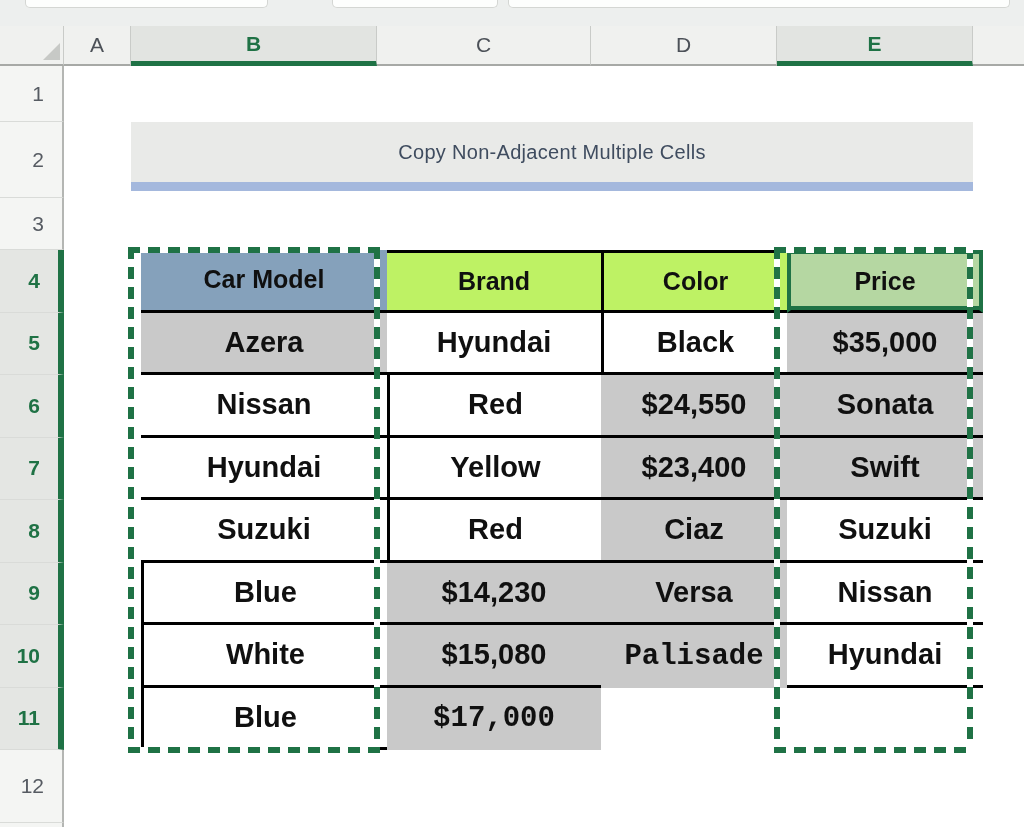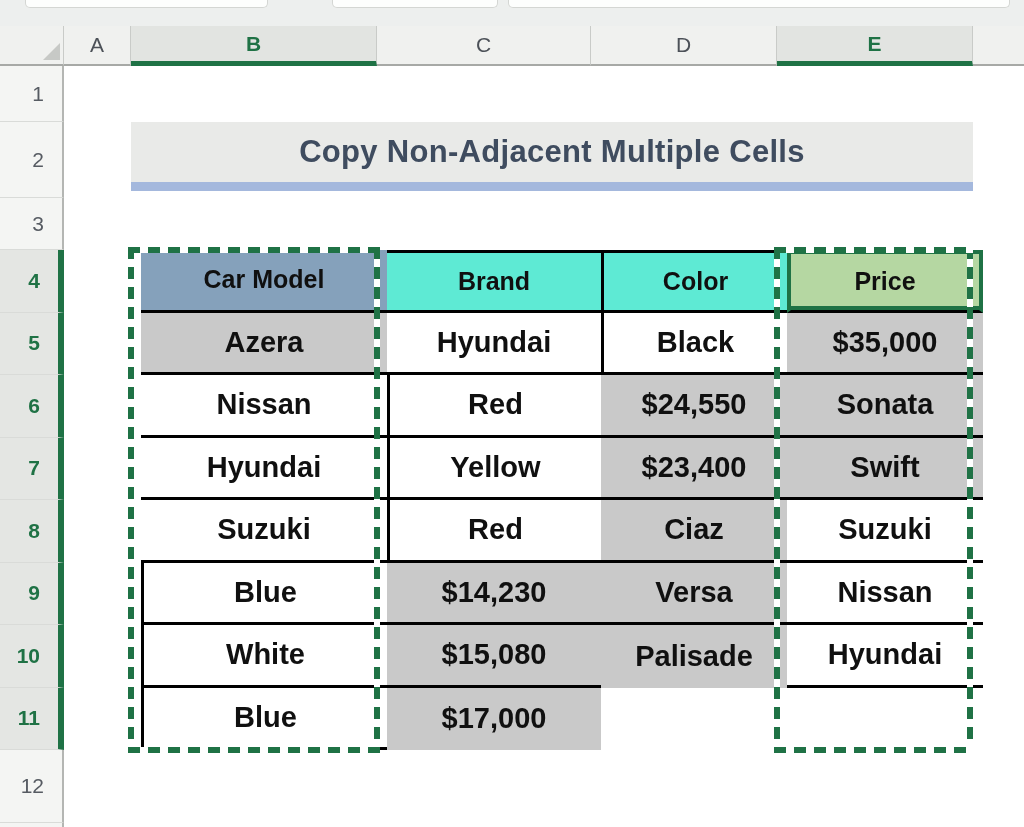--- a/index.html
+++ b/index.html
@@ -28,37 +28,37 @@
   .rowhdr{display:flex;align-items:center;justify-content:flex-end;padding-right:18px;
           box-sizing:border-box;background:#f4f5f3;border-right:2px solid #b4b6b3;
           border-bottom:1px solid #d9dbd8;color:#565b62;font-size:21px;}
   .rowhdr.sel{background:#e4e6e3;border-right:6px solid #1f7245;color:#1f7245;font-weight:600;}
   .gr1{height:56px;} .gr2{height:76px;} .gr3{height:52px;} .grd{height:62.5px;}
   .gr12{height:73px;} .gr13{height:12px;}
 
   
   .banner{position:absolute;left:131px;top:122px;width:842px;height:60px;background:#e9eae8;
           display:flex;align-items:center;justify-content:center;}
-  .banner-text{font-size:31px;font-weight:700;color:#3f4c5f;letter-spacing:.3px;}
+  .banner-text{font-size:20px;font-weight:400;color:#3f4c5f;letter-spacing:.3px;}
   .banner-underline{position:absolute;left:131px;top:182px;width:842px;height:9px;background:#a4b8dd;}
 
   
   .tbl{position:absolute;left:141px;top:250px;display:grid;
        grid-template-columns:246px 214px 186px 196px;grid-auto-rows:62.5px;}
   .cell{display:flex;align-items:center;justify-content:center;box-sizing:border-box;
         font-size:29px;font-weight:700;color:#101010;border-bottom:3px solid #000;}
   .c-b,.c-e{background:#c9c9c9;}
   .c-c,.c-d{background:#ffffff;text-align:right;}
   .col-d{border-left:3px solid #000;}
   .hdr{font-size:25px;}
   .hdr-b{background:#85a1bb;}
-  .hdr-cd{background:#5eead4;border-top:3px solid #000;}
+  .hdr-cd{background:#bef264;border-top:3px solid #000;}
   .hdr-e{background:#b5d7a2;border-top:4px solid #1f7245;border-left:4px solid #1f7245;
          border-right:4px solid #1f7245;box-shadow:inset 0 -4px 0 #1f7245;}
-  .nobot{border-bottom:none;}
+  .nobot{border-bottom:none;font-family:Liberation Mono, monospace;}
 
   
   .ants-v{position:absolute;top:247px;height:506px;width:6px;z-index:5;
           background:repeating-linear-gradient(180deg,#1f7245 0 12px,#ffffff 12px 20px);}
   .ants-h{position:absolute;height:6px;z-index:5;
           background:repeating-linear-gradient(90deg,#1f7245 0 12px,#ffffff 12px 20px);}
   .av1{left:128px;} .av2{left:374px;} .av3{left:774px;} .av4{left:967px;}
   .ah-top{top:247px;} .ah-bot{top:747px;}
   .ah-b{left:128px;width:252px;} .ah-e{left:774px;width:199px;}
 </style>

